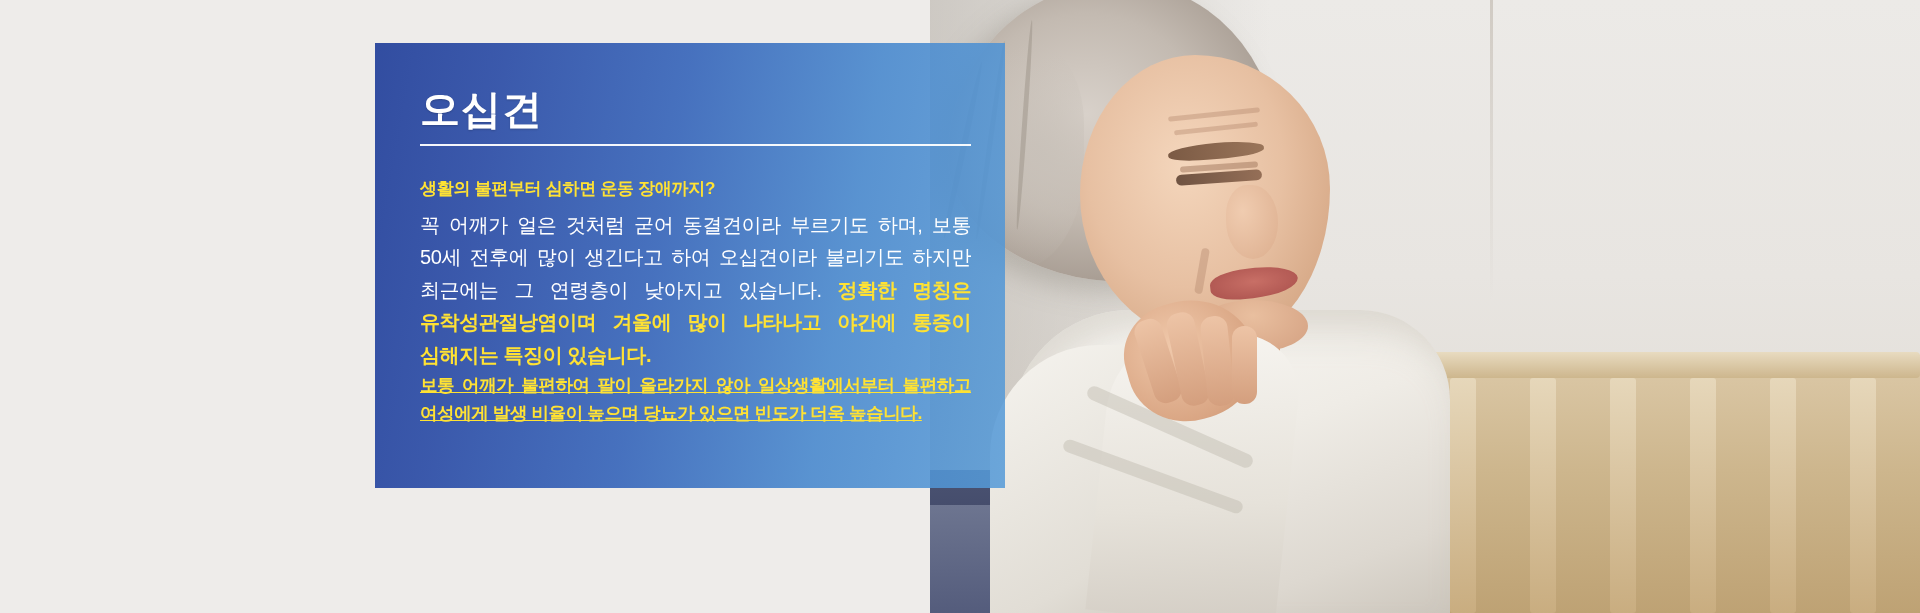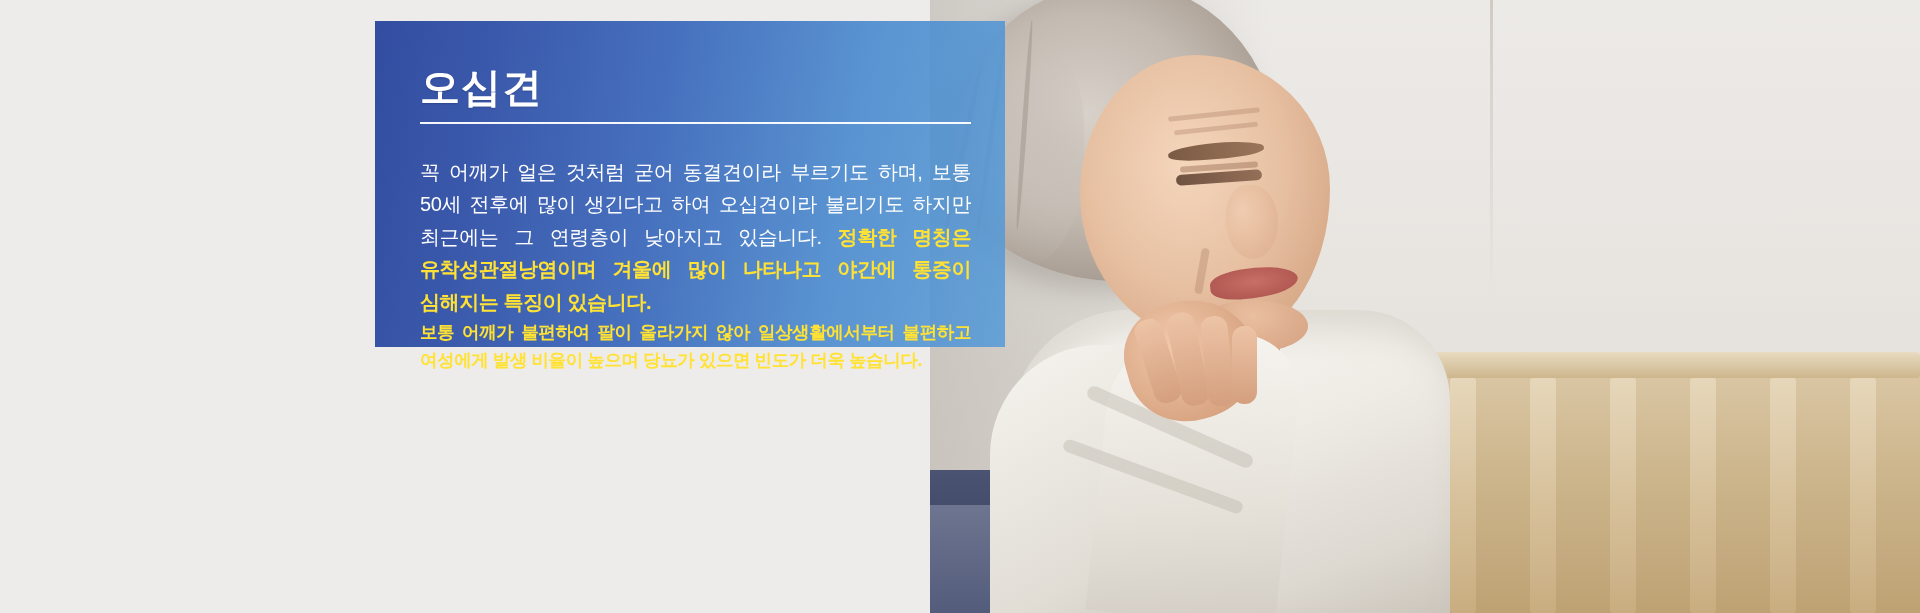--- a/index.html
+++ b/index.html
@@ -88,21 +88,21 @@
        border-radius:90px 60px 0 0;transform:rotate(6deg);}
   .w-hand{position:absolute;left:196px;top:300px;width:130px;height:120px;
        background:radial-gradient(ellipse at 40% 35%,#f0c9ab,#d9a583 70%,#c4906f);
        border-radius:44% 56% 50% 50%;transform:rotate(-16deg);}
   .w-finger{position:absolute;background:linear-gradient(180deg,#edc4a6,#d49f7e);
        border-radius:12px;}
   .w-fold{position:absolute;background:rgba(186,179,168,.40);border-radius:40px;}
 
   
   .panel{
-    position:absolute;left:375px;top:21px;width:630px;height:326px;
+    position:absolute;left:375px;top:43px;width:630px;height:445px;
     background:linear-gradient(100deg,
         rgba(44,72,158,.97) 0%,
         rgba(49,81,168,.95) 18%,
         rgba(58,104,187,.93) 45%,
         rgba(73,137,206,.90) 72%,
         rgba(86,155,216,.86) 100%);
     box-sizing:border-box;
   }
   .panel-inner{position:absolute;left:45px;top:45px;right:34px;}
   .title{
@@ -119,21 +119,21 @@
     font-size:20px;line-height:1.62;color:#ffffff;margin:0;
     text-align:justify;text-justify:inter-character;letter-spacing:-.4px;
     word-break:keep-all;
   }
   .para .hl{color:#ffe233;font-weight:700;}
   .para2{
     font-size:17.5px;line-height:1.62;color:#ffe233;font-weight:700;margin:0;
     text-align:justify;text-justify:inter-character;letter-spacing:-.4px;
     word-break:keep-all;
   }
-  .blk{margin-top:0px;}
+  .blk{margin-top:0px;text-decoration:underline;}
 </style>
 </head>
 <body>
 
 <div class="banner">
 
   <div class="photo">
     <div class="wall"></div>
     <div class="wall-shadow"></div>
     <div class="wall-seam"></div>
@@ -188,20 +188,21 @@
     <div class="w-finger" style="left:274px;top:316px;width:27px;height:90px;transform:rotate(-6deg);"></div>
     <div class="w-finger" style="left:302px;top:326px;width:25px;height:78px;transform:rotate(0deg);"></div>
   </div>
 
   <div class="panel">
     <div class="panel-inner">
 
       <h1 class="title">오십견</h1>
       <div class="rule"></div>
 
+      <p class="lead">생활의 불편부터 심하면 운동 장애까지?</p>
 
       <p class="para"><span>꼭 어깨가 얼은 것처럼 굳어 동결견이라 부르기도 하며, 보통 50세 전후에 많이 생긴다고 하여 오십견이라 불리기도 하지만 최근에는 그 연령층이 낮아지고 있습니다. </span><span class="hl">정확한 명칭은 유착성관절낭염이며 겨울에 많이 나타나고 야간에 통증이 심해지는 특징</span><span class="hl">이 있습니다.</span></p>
 
       <p class="para2 blk">보통 어깨가 불편하여 팔이 올라가지 않아 일상생활에서부터 불편하고 여성에게 발생 비율이 높으며 당뇨가 있으면 빈도가 더욱 높습니다.</p>
 
     </div>
   </div>
 
 </div>
 

